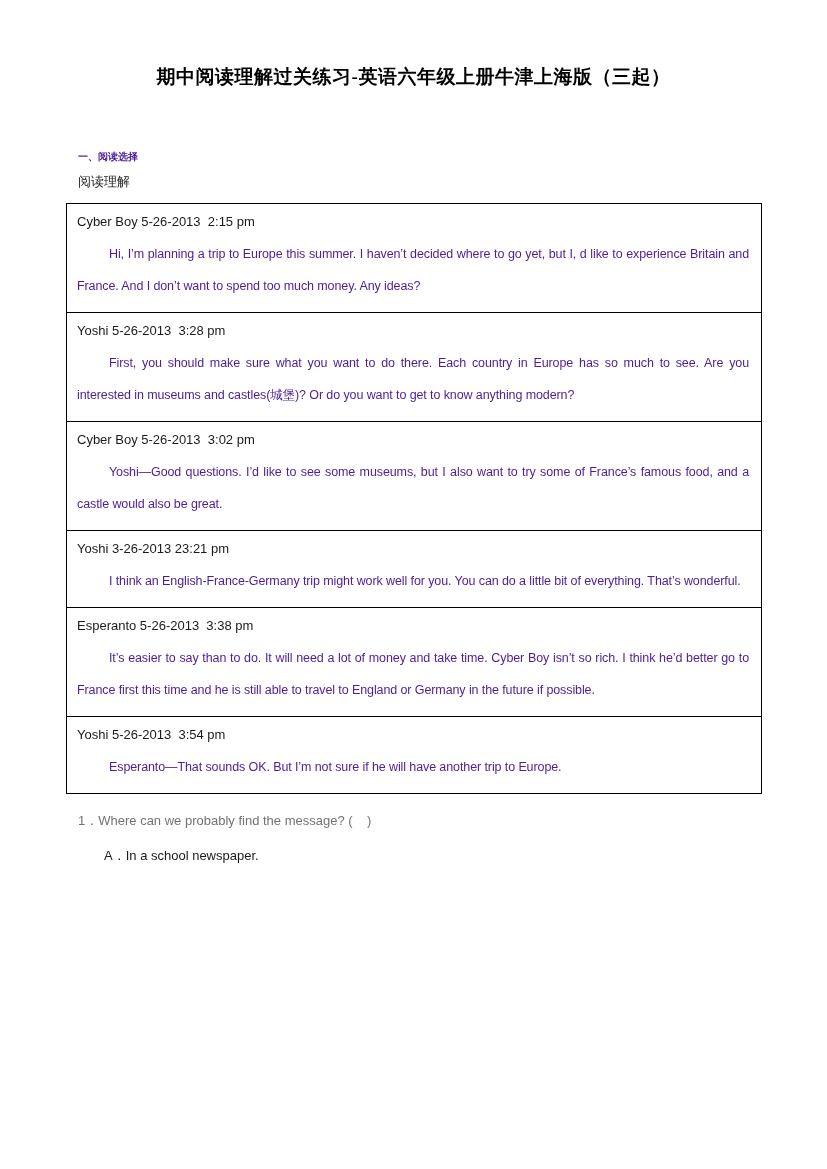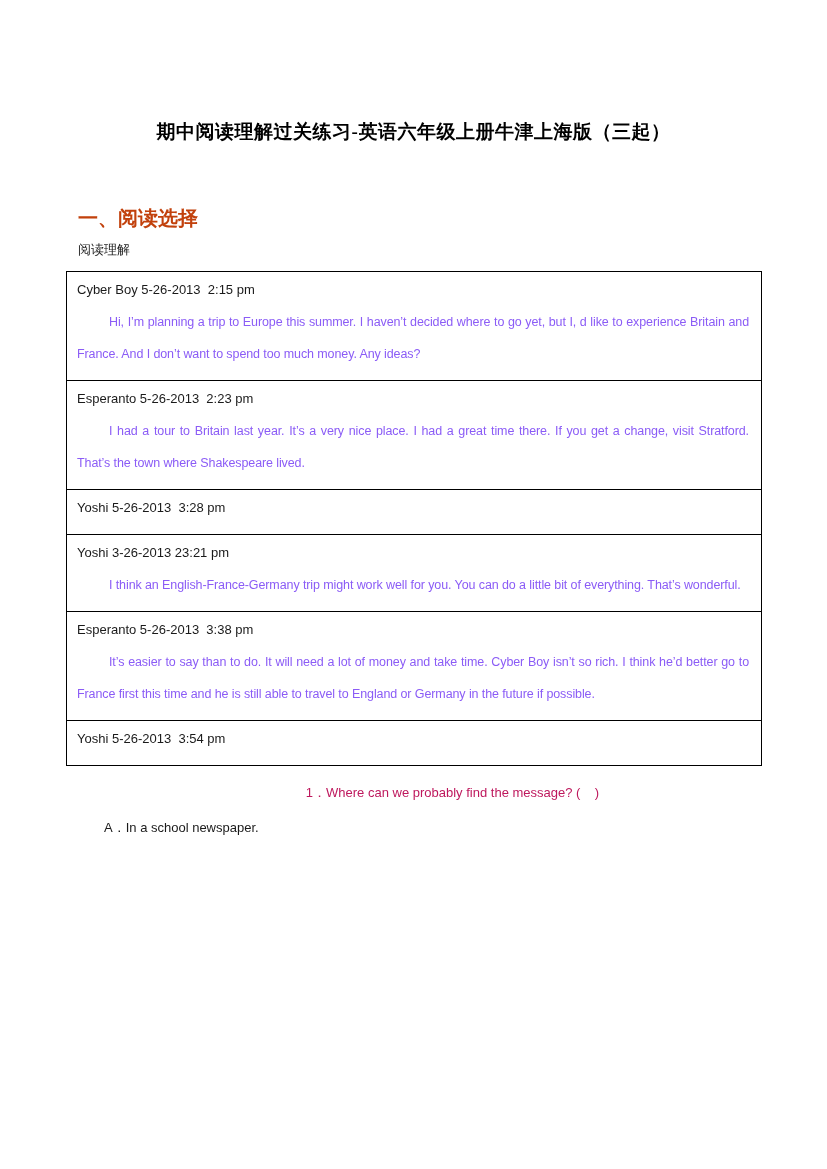--- a/index.html
+++ b/index.html
@@ -7,33 +7,33 @@
     position: relative;
     width: 827px;
     height: 1169px;
     background: #ffffff;
     color: #1a1a1a;
     font-family: "Liberation Sans", "DejaVu Sans", sans-serif;
     overflow: hidden;
   }
   .doc-title {
     margin: 0;
-    padding-top: 119px;
+    padding-top: 64px;
     text-align: center;
     font-family: "Liberation Serif", "DejaVu Serif", serif;
     font-weight: 700;
     font-size: 19px;
     color: #000000;
     letter-spacing: 0.5px;
   }
   .section-heading {
     margin: 60px 16px 0 78px;
     font-weight: 700;
-    font-size: 20px;
-    color: #c2410c;
+    font-size: 10px;
+    color: #4c1d95;
   }
   .subsection {
     margin: 9px 0 0 78px;
     font-size: 13px;
     color: #1a1a1a;
   }
   .forum-table {
     margin: 12px 0 0 66px;
     width: 696px;
     border: 1px solid #000000;
@@ -51,28 +51,27 @@
     white-space: pre;
     color: #1a1a1a;
   }
   .post-body {
     margin: 0;
     font-size: 12.5px;
     line-height: 32px;
     text-align: justify;
     text-indent: 32px;
     letter-spacing: -0.1px;
-    color: #8b5cf6;
+    color: #4c1d95;
   }
   .question-line {
     margin: 16px 0 0 78px;
     font-size: 13px;
     line-height: 22px;
-    color: #be185d;
-    text-align: center;
+    color: #737373;
   }
   .q-text, .opt-text { white-space: pre-wrap; }
   .option-line {
     margin: 13px 0 16px 104px;
     font-size: 13px;
     line-height: 22px;
     color: #1a1a1a;
   }
 </style>
 </head>
@@ -85,42 +84,44 @@
   <div class="section-heading">一、阅读选择</div>
 
   <div class="subsection">阅读理解</div>
 
   <div class="forum-table">
   <div class="post-row">
     <div class="post-header">Cyber Boy 5-26-2013  2:15 pm</div>
     <p class="post-body">Hi, I’m planning a trip to Europe this summer. I haven’t decided where to go yet, but I, d like to experience Britain and France. And I don’t want to spend too much money. Any ideas?</p>
   </div>
 
+
   <div class="post-row">
-    <div class="post-header">Esperanto 5-26-2013  2:23 pm</div>
-    <p class="post-body">I had a tour to Britain last year. It’s a very nice place. I had a great time there. If you get a change, visit Stratford. That’s the town where Shakespeare lived.</p>
+    <div class="post-header">Yoshi 5-26-2013  3:28 pm</div>
+    <p class="post-body">First, you should make sure what you want to do there. Each country in Europe has so much to see. Are you interested in museums and castles(城堡)? Or do you want to get to know anything modern?</p>
   </div>
 
   <div class="post-row">
-    <div class="post-header">Yoshi 5-26-2013  3:28 pm</div>
+    <div class="post-header">Cyber Boy 5-26-2013  3:02 pm</div>
+    <p class="post-body">Yoshi—Good questions. I’d like to see some museums, but I also want to try some of France’s famous food, and a castle would also be great.</p>
   </div>
-
 
   <div class="post-row">
     <div class="post-header">Yoshi 3-26-2013 23:21 pm</div>
     <p class="post-body">I think an English-France-Germany trip might work well for you. You can do a little bit of everything. That’s wonderful.</p>
   </div>
 
   <div class="post-row">
     <div class="post-header">Esperanto 5-26-2013  3:38 pm</div>
     <p class="post-body">It’s easier to say than to do. It will need a lot of money and take time. Cyber Boy isn’t so rich. I think he’d better go to France first this time and he is still able to travel to England or Germany in the future if possible.</p>
   </div>
 
   <div class="post-row">
     <div class="post-header">Yoshi 5-26-2013  3:54 pm</div>
+    <p class="post-body">Esperanto—That sounds OK. But I’m not sure if he will have another trip to Europe.</p>
   </div>
 </div>
 
   <div class="question-line">
     <span class="q-num">1．</span><span class="q-text">Where can we probably find the message? (    )</span>
   </div>
 
   <div class="option-line">
     <span class="opt-label">A．</span><span class="opt-text">In a school newspaper.</span>
   </div>

